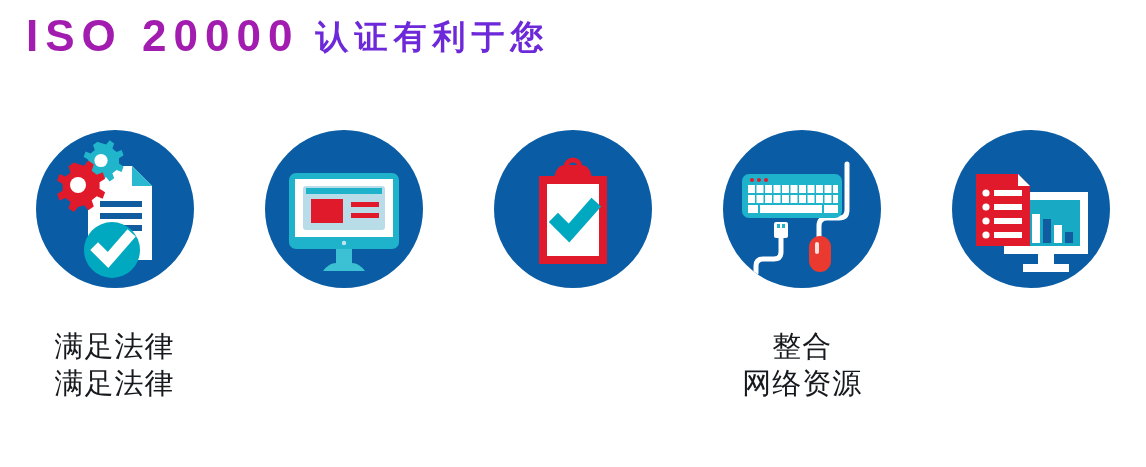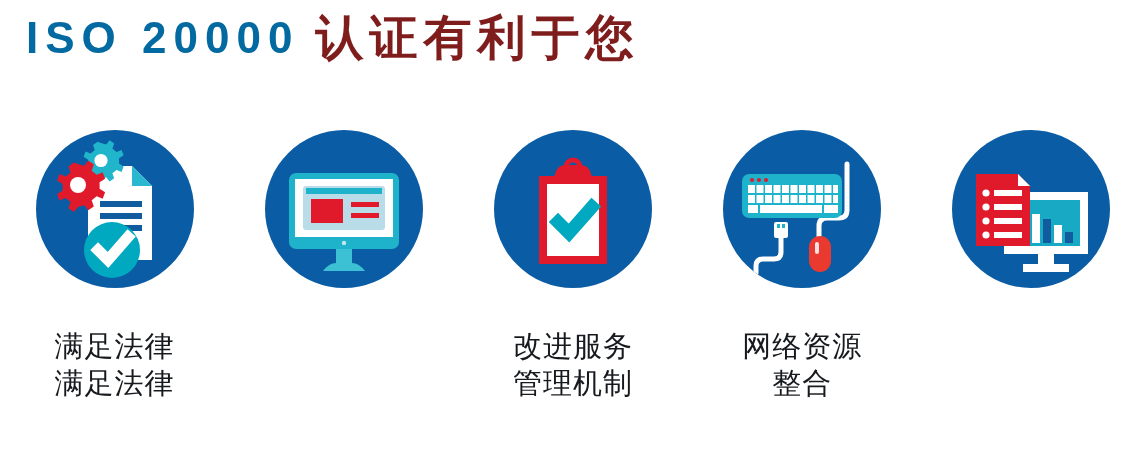--- a/index.html
+++ b/index.html
@@ -20,28 +20,28 @@
     position: absolute;
     left: 26px;
     top: 14px;
     white-space: nowrap;
     line-height: 1;
   }
   .title-latin {
     font-size: 44px;
     font-weight: 600;
     letter-spacing: 7px;
-    color: #0369a1;
+    color: #a21caf;
     vertical-align: middle;
   }
   .title-cn {
-    font-size: 48px;
+    font-size: 33px;
     font-weight: 600;
     letter-spacing: 6px;
-    color: #7f1d1d;
+    color: #6d28d9;
     vertical-align: middle;
     margin-left: 16px;
     text-align: center;
   }
 
   
   #columns {
     position: absolute;
     left: 0;
     top: 130px;
@@ -157,24 +157,20 @@
 
         <circle cx="79" cy="37" r="7" fill="none" stroke="#e01a2b" stroke-width="5"></circle>
 
         <path d="M62 41 q3 -6 9 -6 h16 q6 0 9 6 l2 6 h-38 z" fill="#e01a2b"></path>
 
         <rect x="45" y="46" width="68" height="88" fill="#e01a2b"></rect>
         <rect x="53" y="54" width="52" height="72" fill="#ffffff"></rect>
 
         <path d="M64 92 l11 11 l23 -26" fill="none" stroke="#00a9c0" stroke-width="13" stroke-linecap="square" stroke-linejoin="miter"></path>
       </svg>
-    </div>
-    <div class="caption">
-      <span class="ln">改进服务</span>
-      <span class="ln">管理机制</span>
     </div>
   </div>
 
   <div class="col">
     <div class="badge">
       <svg class="art" width="158" height="158" viewBox="0 0 158 158">
 
         <path d="M96 110 V96 q0 -8 8 -8 h12 q8 0 8 -8 V34" fill="none" stroke="#ffffff" stroke-width="5" stroke-linecap="round"></path>
 
         <rect x="19" y="44" width="100" height="44" rx="7" fill="#1fb2cb"></rect>
@@ -221,22 +217,22 @@
 
         <rect x="51" y="92" width="14" height="16" rx="2" fill="#ffffff"></rect>
         <rect x="54" y="94" width="3" height="4" fill="#1fb2cb"></rect>
         <rect x="59" y="94" width="3" height="4" fill="#1fb2cb"></rect>
 
         <rect x="86" y="106" width="22" height="36" rx="11" fill="#ea3a30"></rect>
         <rect x="92" y="112" width="4" height="12" rx="2" fill="#ffffff" opacity="0.85"></rect>
       </svg>
     </div>
     <div class="caption">
+      <span class="ln">整合</span>
       <span class="ln">网络资源</span>
-      <span class="ln">整合</span>
     </div>
   </div>
 
   <div class="col">
     <div class="badge">
       <svg class="art" width="158" height="158" viewBox="0 0 158 158">
 
         <rect x="52" y="62" width="84" height="62" fill="#ffffff"></rect>
         <rect x="60" y="70" width="68" height="46" fill="#18a9c4"></rect>
 

